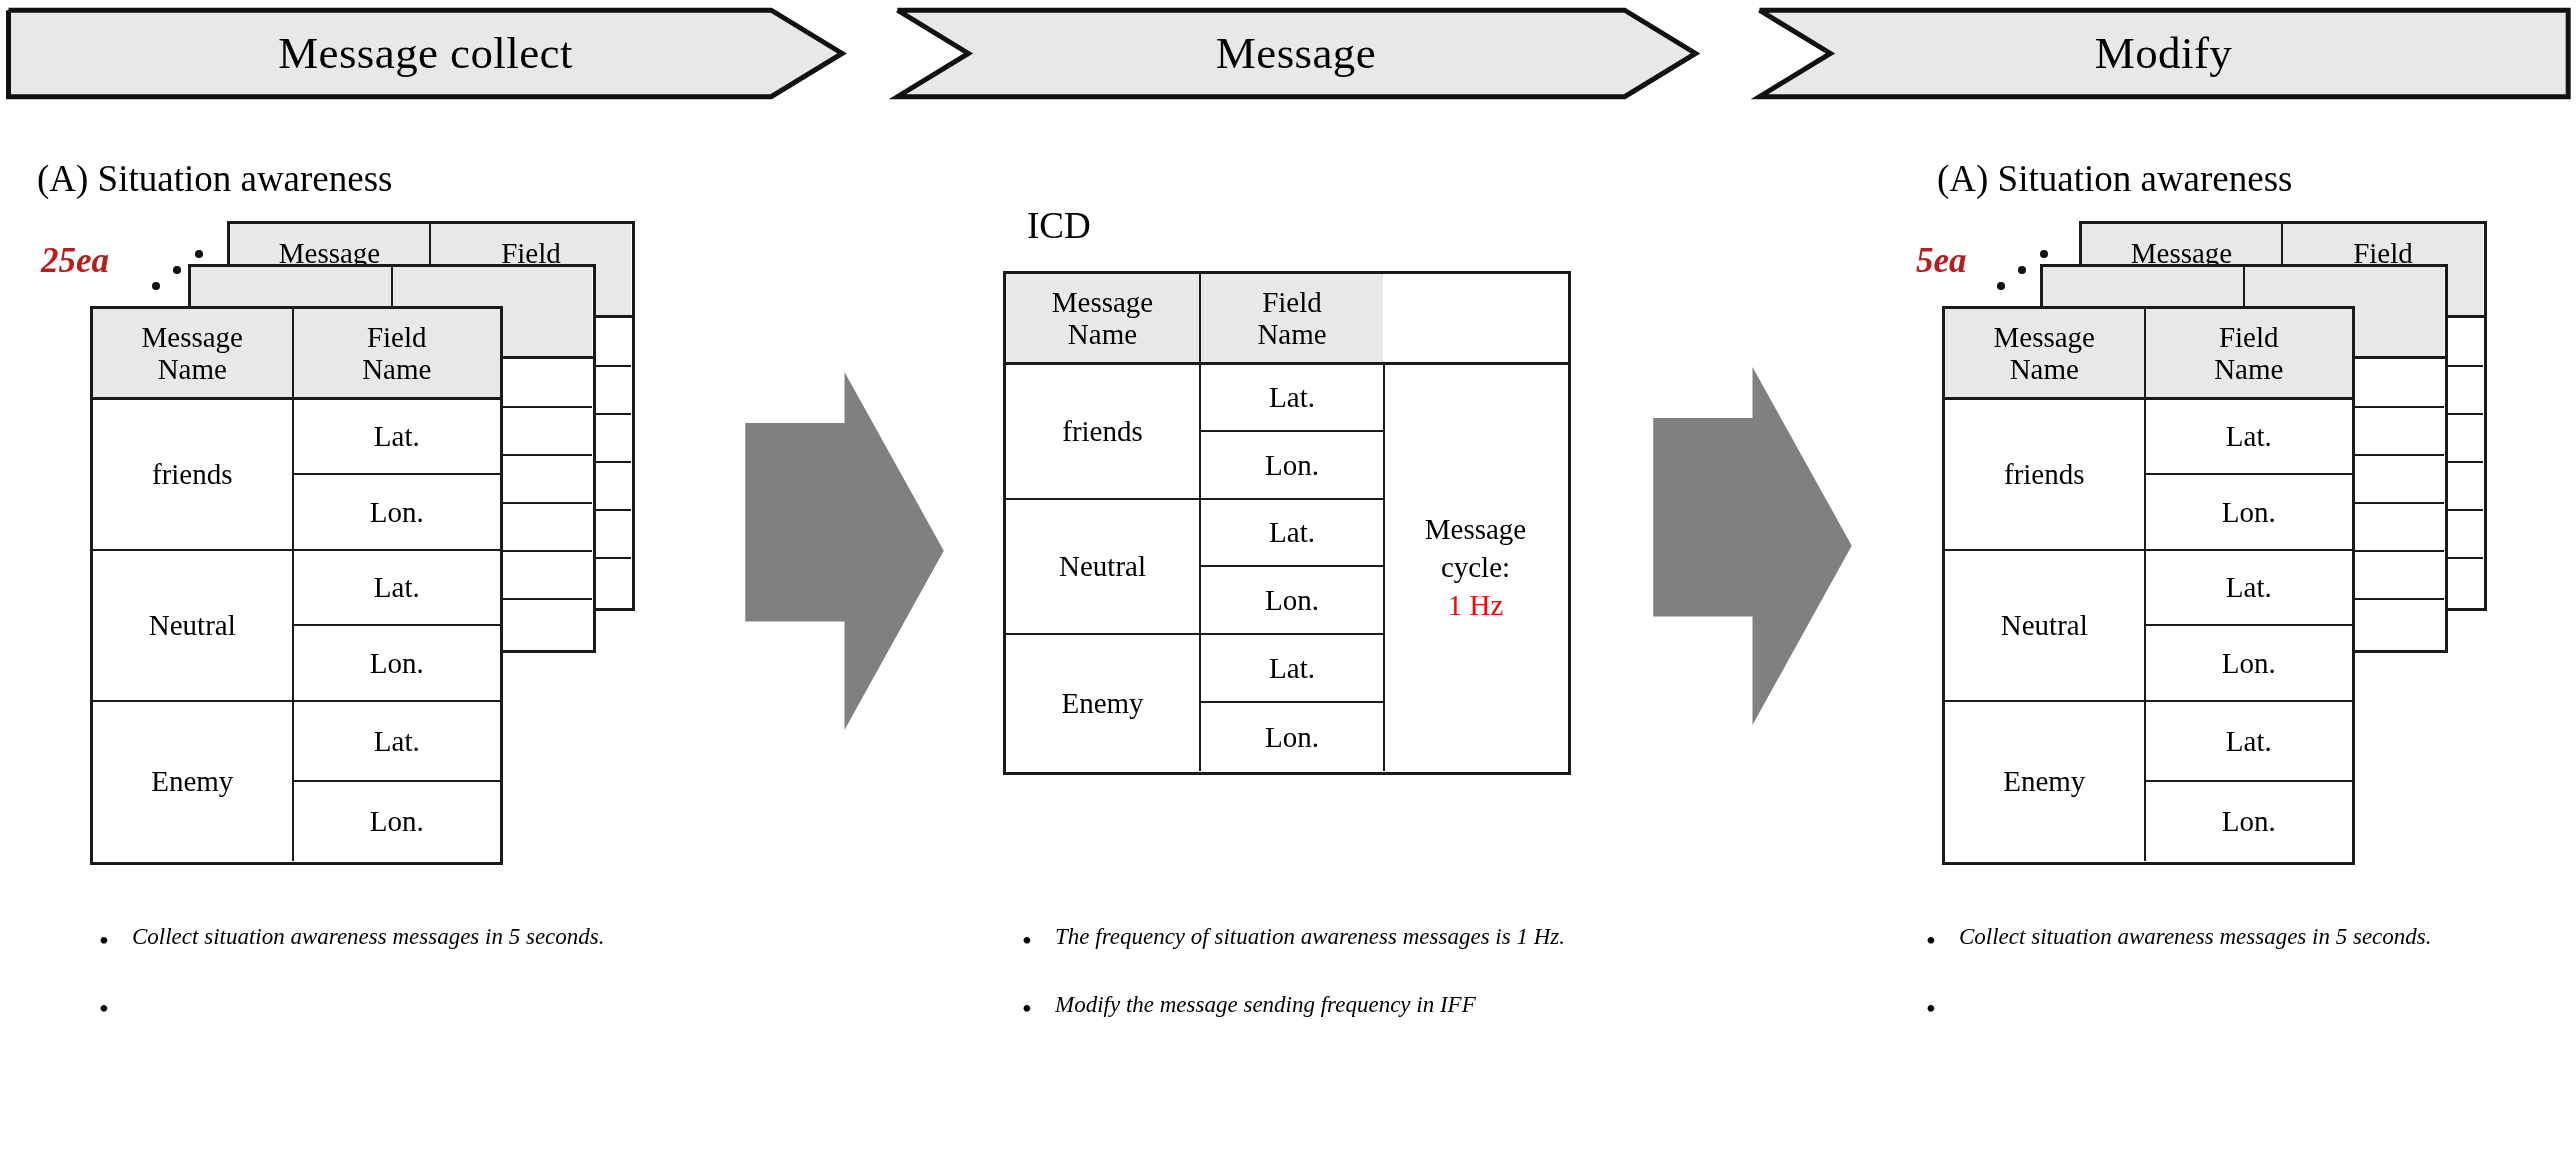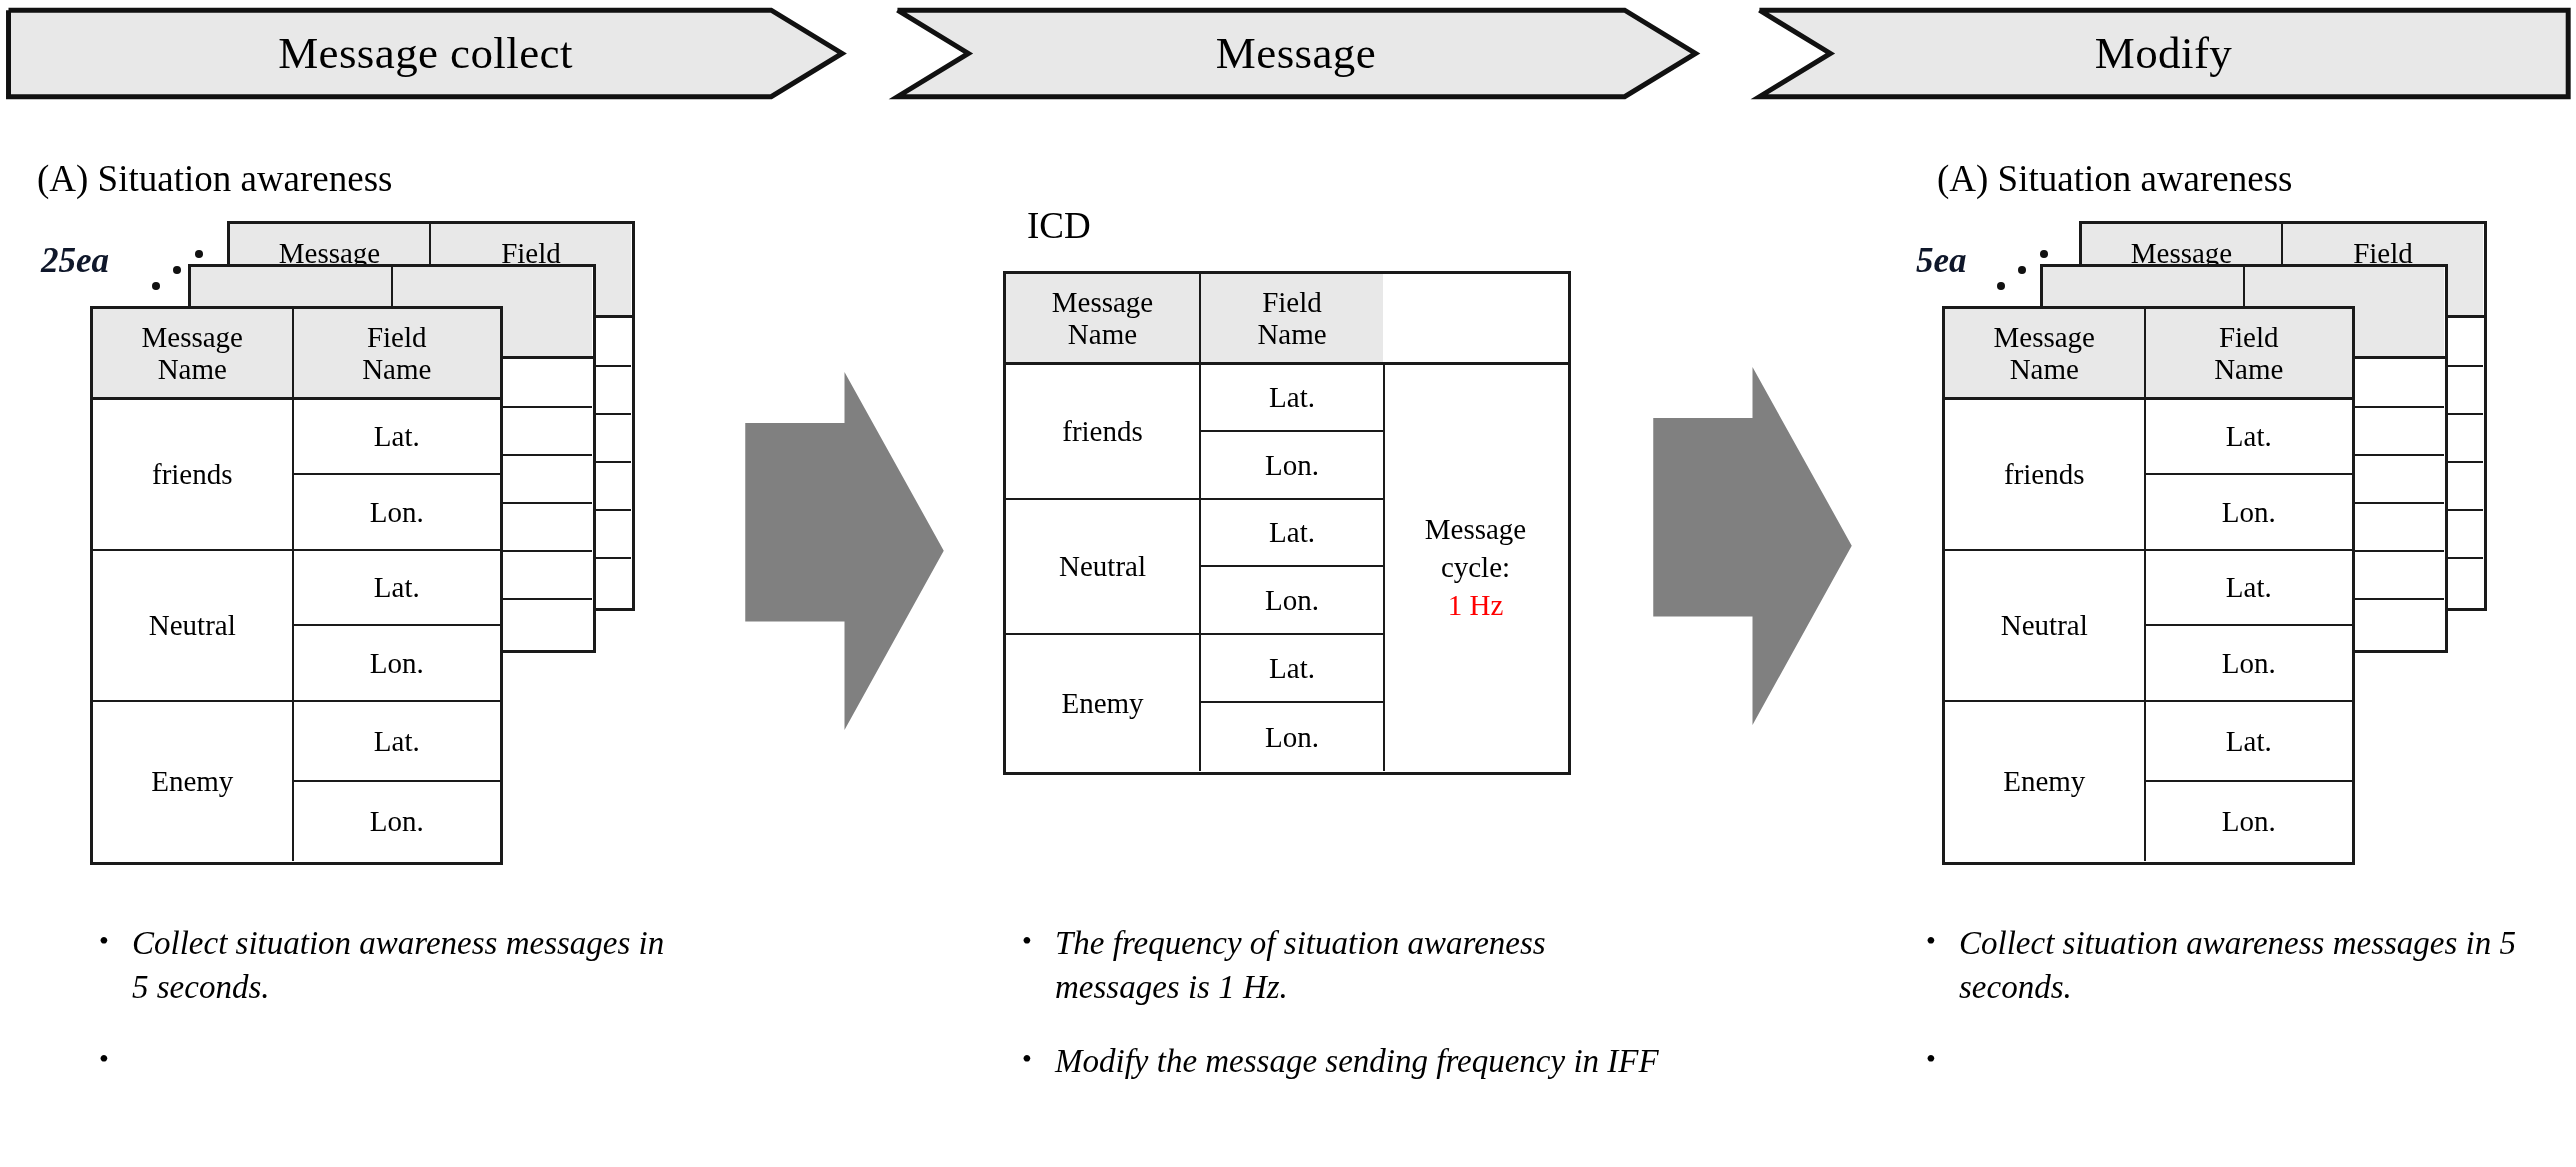--- a/index.html
+++ b/index.html
@@ -18,21 +18,21 @@
        clip-path:polygon(0 0, 727px 0, 798px 43px, 727px 87px, 0 87px, 71px 43px);}
   .bn3{left:1759px;top:10px; width:809px;
        clip-path:polygon(0 0, 809px 0, 809px 87px, 0 87px, 71px 43px);}
 
   
   .bannersvg{position:absolute;left:0;top:0;width:2576px;height:114px;pointer-events:none;}
 
   
   .panel-title{position:absolute;font-size:37px;white-space:nowrap;}
   .ea-label{position:absolute;font-size:35px;font-style:italic;font-weight:bold;
-            color:#0f172a;white-space:nowrap;}
+            color:#b91c1c;white-space:nowrap;}
   .dots{position:absolute;}
   .dots i{position:absolute;width:7.8px;height:7.8px;border-radius:50%;background:#111;display:block;}
 
   
   .tbl{position:absolute;box-sizing:border-box;border:3.5px solid #1a1a1a;background:#fff;}
   .tbl .row{display:flex;box-sizing:border-box;}
   .tbl .cell{box-sizing:border-box;display:flex;align-items:center;justify-content:center;
              text-align:center;font-size:29px;line-height:1.12;}
   .hd{background:#e8e8e8;}
   .bl{border-left:2.8px solid #1a1a1a;}
@@ -41,21 +41,21 @@
 
   .stack-wrap{position:absolute;}
 
   
   .arrow{position:absolute;}
 
   
   .bullets{position:absolute;}
   .bullet{position:relative;display:flex;margin-bottom:30px;}
   .bullet .dot{flex:0 0 auto;width:33px;font-size:28px;line-height:1.35;text-align:left;}
-  .bullet .btext{font-style:italic;font-size:33px;line-height:1.33;}
+  .bullet .btext{font-style:italic;font-size:23px;line-height:1.33;}
 </style>
 </head>
 <body>
 
 <div class="banner bn1">
   <span class="btxt">Message collect</span>
 </div>
 <div class="banner bn2">
   <span class="btxt">Message</span>
 </div>

